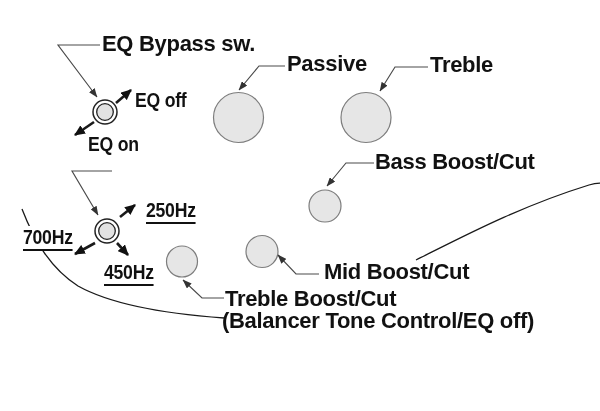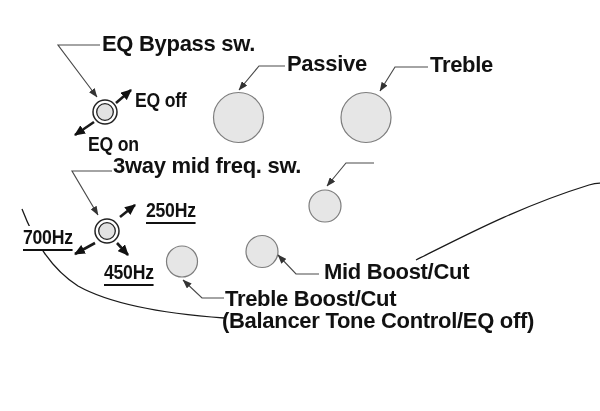--- a/index.html
+++ b/index.html
@@ -84,21 +84,21 @@
     <line class="thick" marker-end="url(#mthick)" x1="104" y1="217" x2="119" y2="205"></line>
     <line class="thick" marker-end="url(#mthick)" x1="79" y1="243" x2="59" y2="254"></line>
     <line class="thick" marker-end="url(#mthick)" x1="101" y1="243" x2="112" y2="255"></line>
   </svg>
 
   <div class="lbl main" style="left:86px;top:33px">EQ Bypass sw.</div>
   <div class="lbl small" style="left:119px;top:89px">EQ off</div>
   <div class="lbl small" style="left:72px;top:133px">EQ on</div>
   <div class="lbl main" style="left:271px;top:53px">Passive</div>
   <div class="lbl main" style="left:414px;top:54px">Treble</div>
-  <div class="lbl main" style="left:97px;top:155px">3way mid freq. sw.</div>
+  <div class="lbl main" style="left:359px;top:151px">Bass Boost/Cut</div>
   <div class="lbl small freq" style="left:130px;top:199px">250Hz</div>
   <div class="lbl small freq" style="left:7px;top:226px">700Hz</div>
   <div class="lbl small freq" style="left:88px;top:261px">450Hz</div>
   <div class="lbl main" style="left:308px;top:261px">Mid Boost/Cut</div>
   <div class="lbl main" style="left:209px;top:288px">Treble Boost/Cut</div>
   <div class="lbl main" style="left:206px;top:310px">(Balancer Tone Control/EQ off)</div>
 
 </div>
 
 </body></html>

